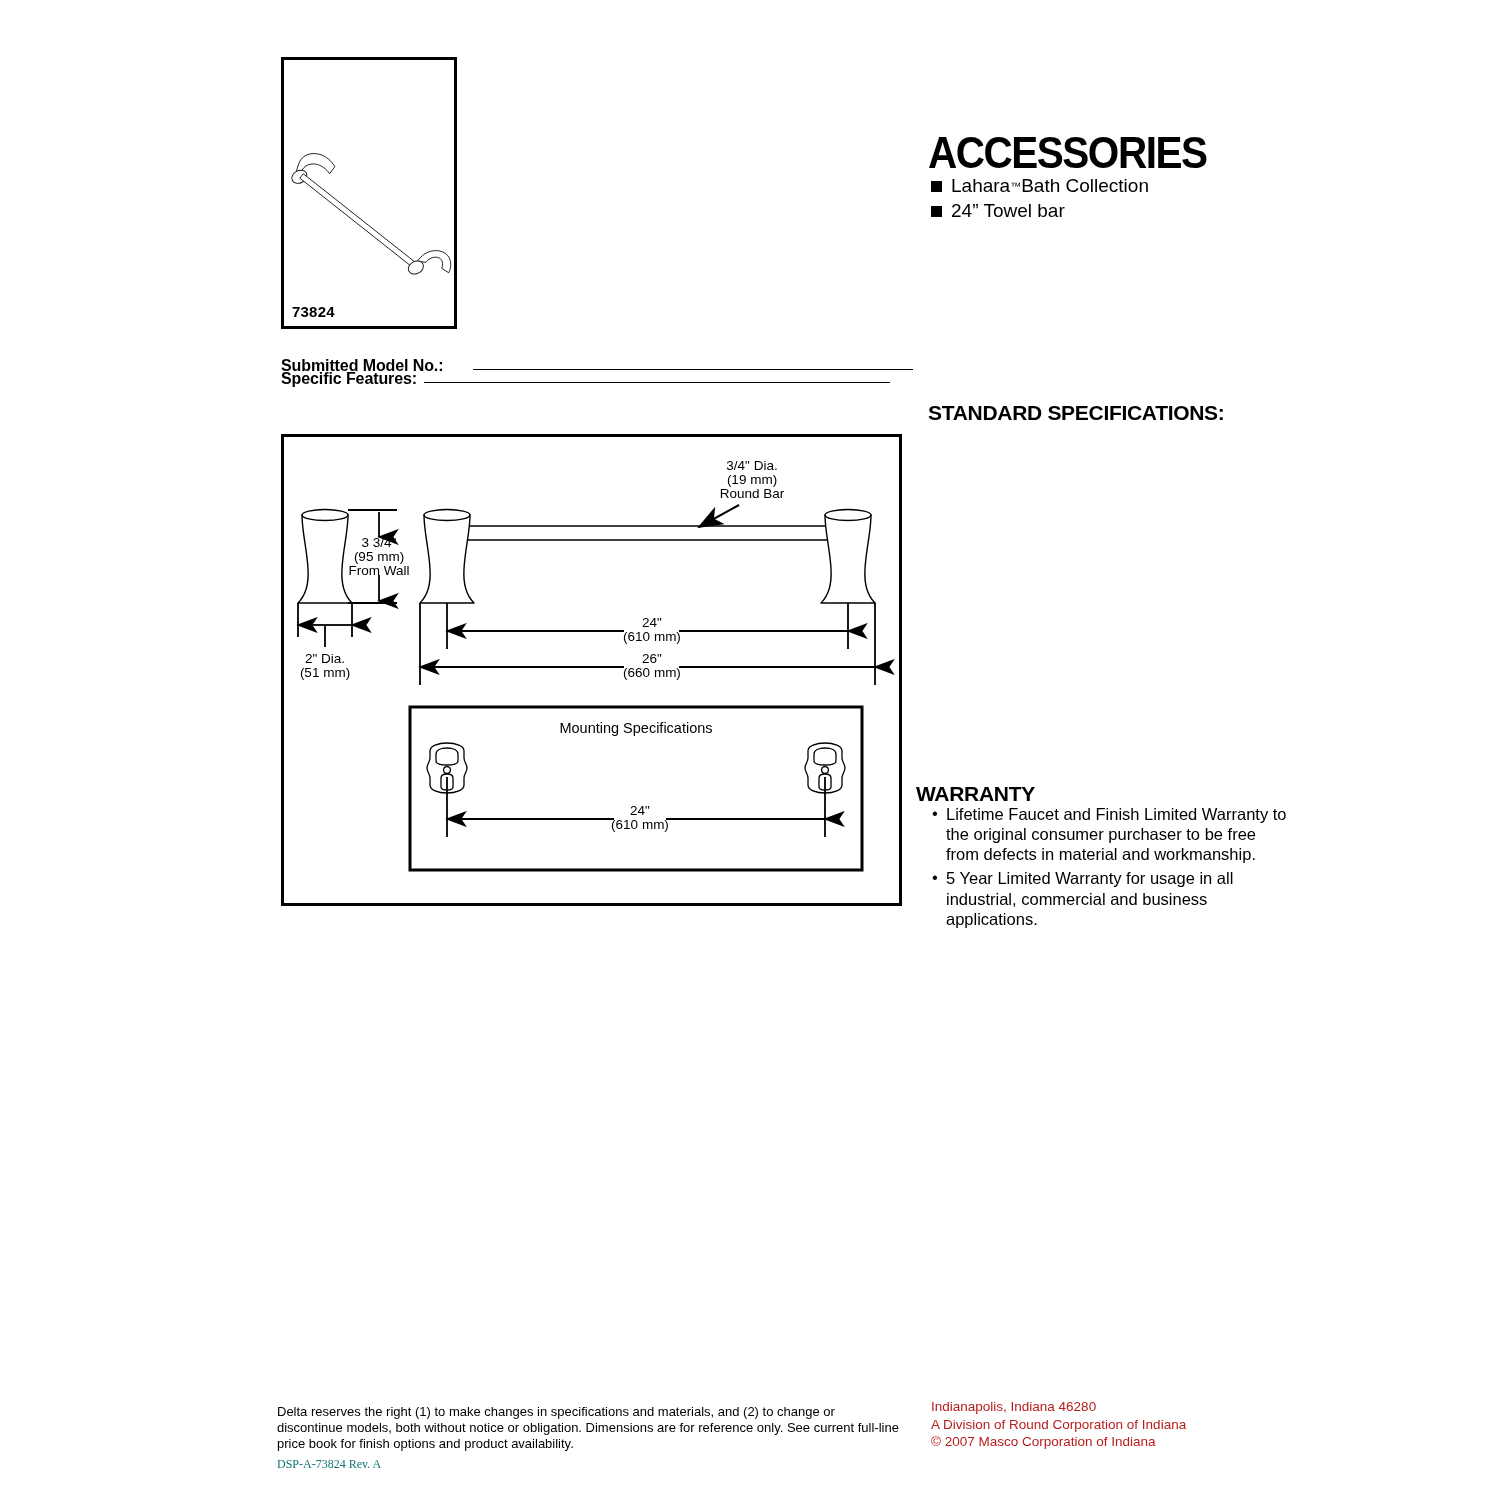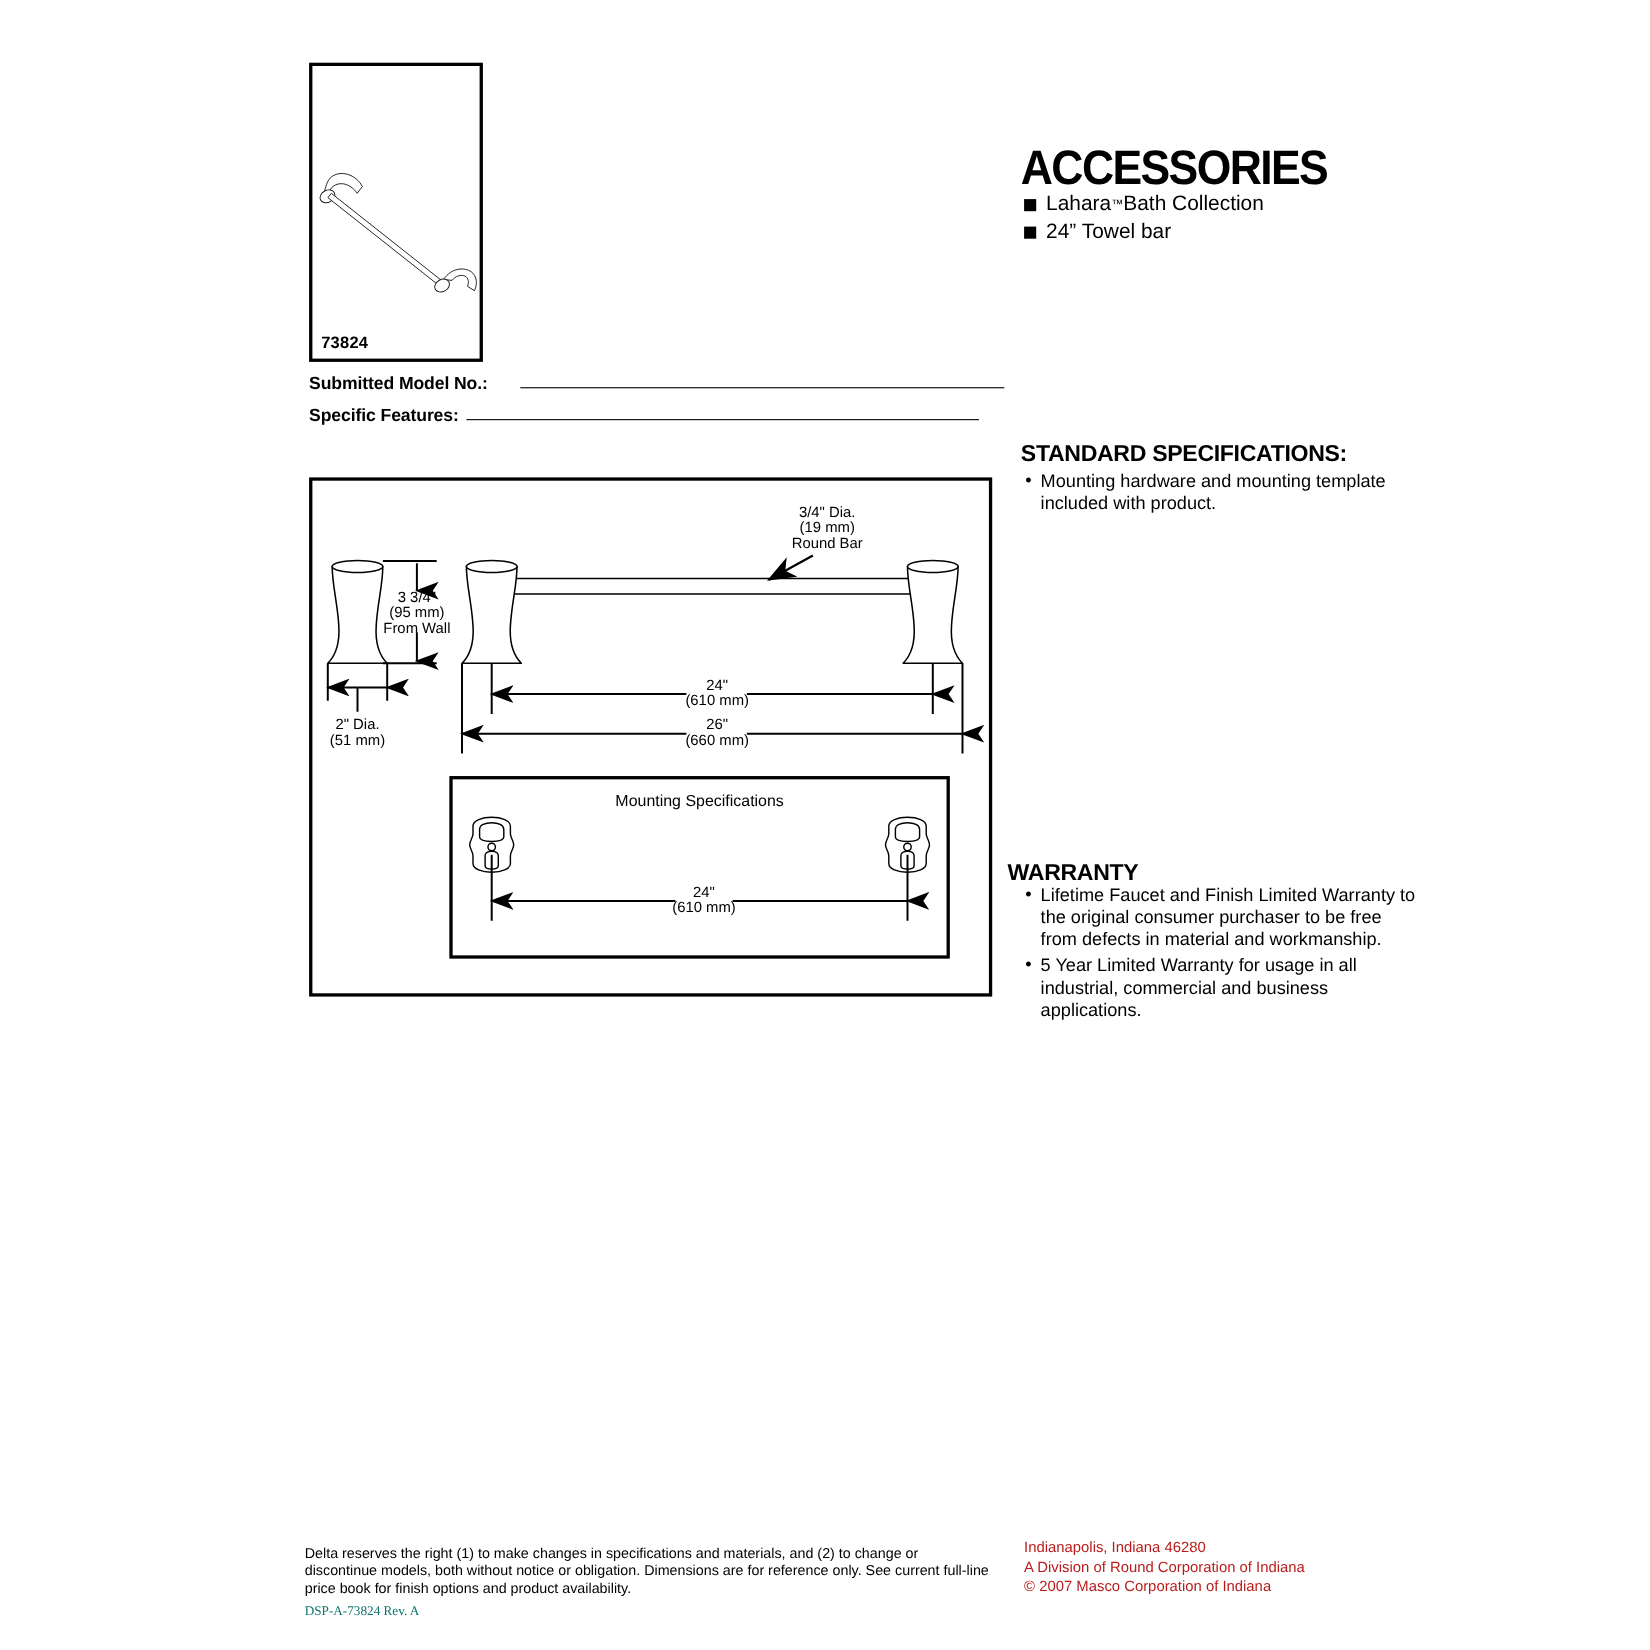--- a/index.html
+++ b/index.html
@@ -13,21 +13,21 @@
     position: relative;
     font-family: "Liberation Sans", sans-serif;
     color: #000000;
     overflow: hidden;
   }
   .abs { position: absolute; }
 
   
   #product-box {
     left: 281px; top: 57px;
-    width: 158px; height: 272px;
+    width: 176px; height: 272px;
     border: 3px solid #000;
     box-sizing: border-box;
     background: #fff;
   }
   #product-model-no {
     position: absolute;
     left: 8px; bottom: 6px;
     font-size: 15px;
     font-weight: bold;
     letter-spacing: .2px;
@@ -46,21 +46,21 @@
     font-weight: bold;
     letter-spacing: -0.1px;
   }
   .field-rule {
     border-bottom: 1.6px solid #000;
     height: 1px;
     margin-left: 7px;
     position: relative;
     top: -1px;
   }
-  #field-model { left: 281px; top: 341px; gap: 23px; }
+  #field-model { left: 281px; top: 357px; gap: 23px; }
   #field-model .field-rule { width: 440px; }
   #field-features { left: 281px; top: 370px; }
   #field-features .field-rule { width: 466px; }
 
   
   #spec-frame {
     left: 281px; top: 434px;
     width: 621px; height: 472px;
     border: 3px solid #000;
     box-sizing: border-box;
@@ -328,21 +328,20 @@
     <span> Bath Collection</span>
 </div>
 
 <div class="sq-bullet-row" id="subtitle-2">
   <span class="sq-bullet"></span>
   <span>24” Towel bar</span>
 </div>
 
 <div class="section-head" id="std-spec-head">STANDARD SPECIFICATIONS:</div>
 <ul class="bullet-list" id="std-spec-list">
-  <li>Mounting hardware and mounting template included with product.</li>
 </ul>
 
 <div class="section-head" id="warranty-head">WARRANTY</div>
 <ul class="bullet-list" id="warranty-list">
   <li>Lifetime Faucet and Finish Limited Warranty to the original consumer purchaser to be free from defects in material and workmanship.</li>
   <li>5 Year Limited Warranty for usage in all industrial, commercial and business applications.</li>
 </ul>
 
 <div class="abs" id="footer-left">Delta reserves the right (1) to make changes in specifications and materials, and (2) to change or discontinue models, both without notice or obligation. Dimensions are for reference only.  See current full-line price book for finish options and product availability.</div>
 <div class="abs" id="footer-doc">DSP-A-73824 Rev. A</div>

